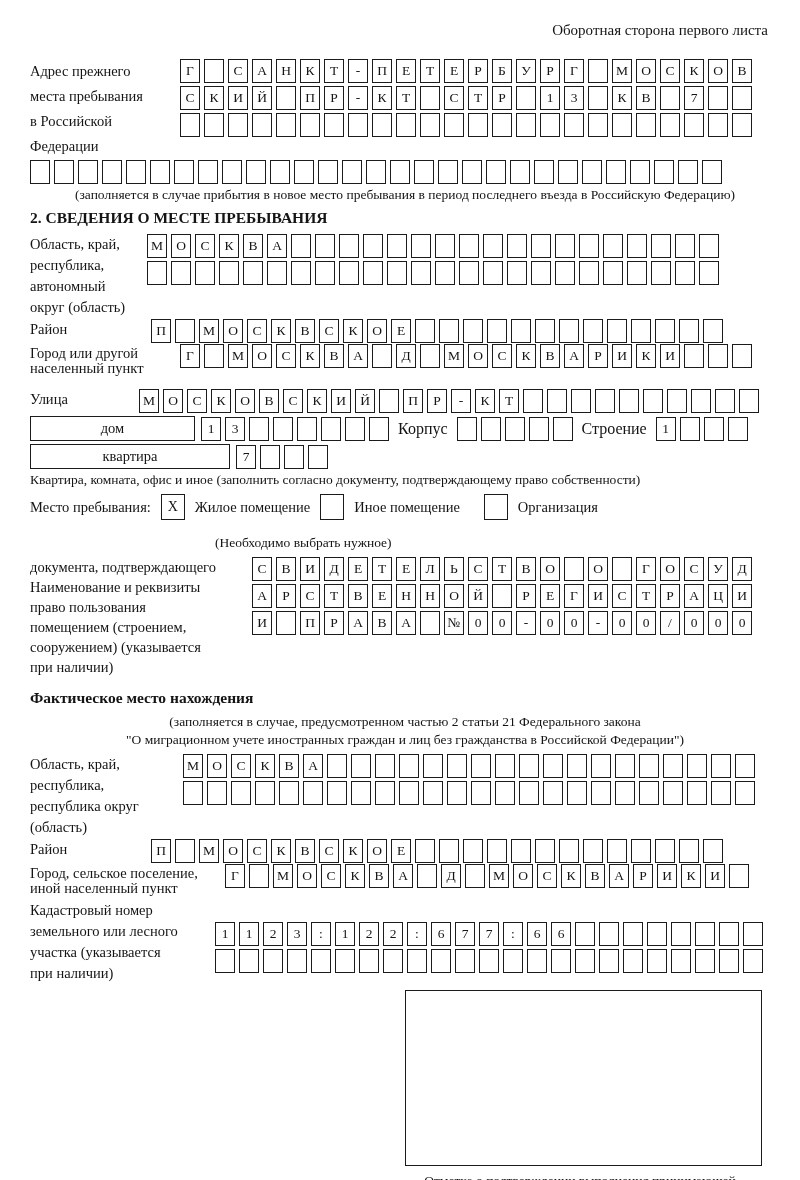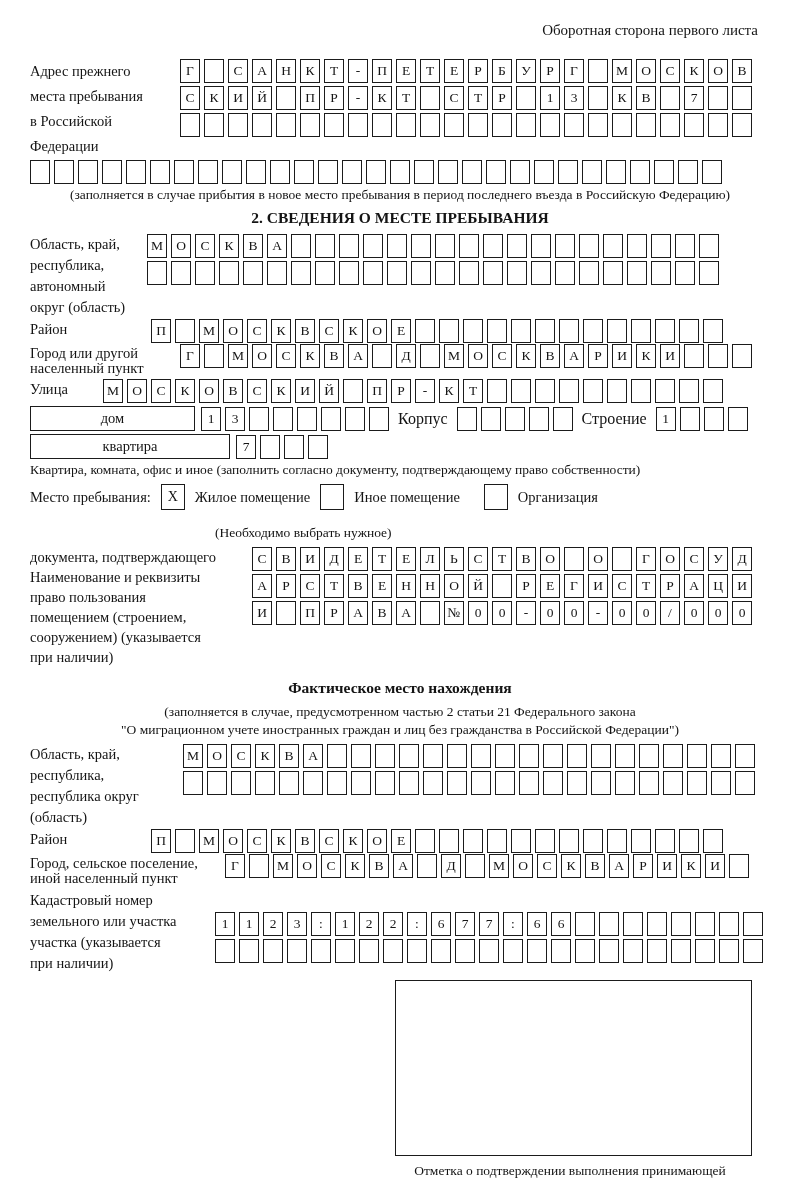--- a/index.html
+++ b/index.html
@@ -1,31 +1,31 @@
 <!DOCTYPE html>
 <html><head>
 <meta charset="utf-8">
 <style>
   html,body{margin:0;padding:0;background:#fff;}
   body{width:800px;height:1180px;overflow:hidden;color:#141414;
        font-family:"Liberation Serif","DejaVu Serif",serif;}
-  .page{box-sizing:border-box;width:800px;height:1180px;padding:8px 30px 0 30px;}
+  .page{box-sizing:border-box;width:800px;height:1180px;padding:8px 20px 0 30px;}
 
   .header-note{text-align:right;font-size:15px;margin:14px 12px 20px 0;}
 
   .fblock{display:flex;align-items:flex-start;margin-bottom:1px;}
   .flabel{font-size:14.5px;line-height:21px;flex:none;box-sizing:border-box;padding-right:6px;}
   .flabel.tall{line-height:25px;}
   .cellcol{display:flex;flex-direction:column;gap:3px;}
   .crow{display:flex;gap:4px;flex:none;}
   .cell{box-sizing:border-box;flex:none;width:20px;height:24px;border:1.5px solid #1b1b1b;
         display:flex;align-items:center;justify-content:center;
         font-size:13.5px;line-height:1;}
   .caption{font-size:13.5px;text-align:center;margin:3px 0 4px 0;}
-  .sec-title{font-size:15.5px;font-weight:bold;text-align:center;margin:6px 0 7px 0;}
+  .sec-title{font-size:15.5px;font-weight:bold;margin:6px 0 7px 0;}
 
   .houserow{display:flex;align-items:center;gap:6px;margin:3px 0 1px 0;}
   .wide-rect{box-sizing:border-box;height:25px;border:1.5px solid #1b1b1b;flex:none;
              display:flex;align-items:center;justify-content:center;font-size:14.5px;}
   .inline-lab{font-size:16px;flex:none;padding:0 3px;}
 
   .stayrow{display:flex;align-items:center;gap:10px;font-size:14.5px;margin:6px 0 15px 0;}
   .cbox{box-sizing:border-box;width:24px;height:26px;border:1.5px solid #1b1b1b;flex:none;
         display:flex;align-items:center;justify-content:center;font-size:14px;}
   .stay-note{font-size:13.5px;text-align:left;margin:1px 0 6px 185px;}
@@ -286,21 +286,21 @@
         <span class="cell">Р</span>
         <span class="cell">И</span>
         <span class="cell">К</span>
         <span class="cell">И</span>
         <span class="cell"></span>
         <span class="cell"></span>
         <span class="cell"></span>
       </div>
   </div>
 
-  <div class="fblock" style="margin-top:3px;">
+  <div class="fblock" style="margin-top:13px;gap:36px;">
     <div class="flabel" style="width:73px;">Улица</div>
     <div class="crow">
         <span class="cell">М</span>
         <span class="cell">О</span>
         <span class="cell">С</span>
         <span class="cell">К</span>
         <span class="cell">О</span>
         <span class="cell">В</span>
         <span class="cell">С</span>
         <span class="cell">К</span>
@@ -582,21 +582,21 @@
         <span class="cell">И</span>
         <span class="cell">К</span>
         <span class="cell">И</span>
         <span class="cell"></span>
       </div>
   </div>
 
   <div class="fblock" style="margin-top:4px;">
     <div class="flabel" style="width:185px;">
       <div>Кадастровый номер</div>
-      <div>земельного или участка</div>
+      <div>земельного или лесного</div>
       <div>участка (указывается</div>
       <div>при наличии)</div>
     </div>
     <div class="cellcol" style="margin-top:22px;">
       <div class="crow">
           <span class="cell">1</span>
           <span class="cell">1</span>
           <span class="cell">2</span>
           <span class="cell">3</span>
           <span class="cell">:</span>

